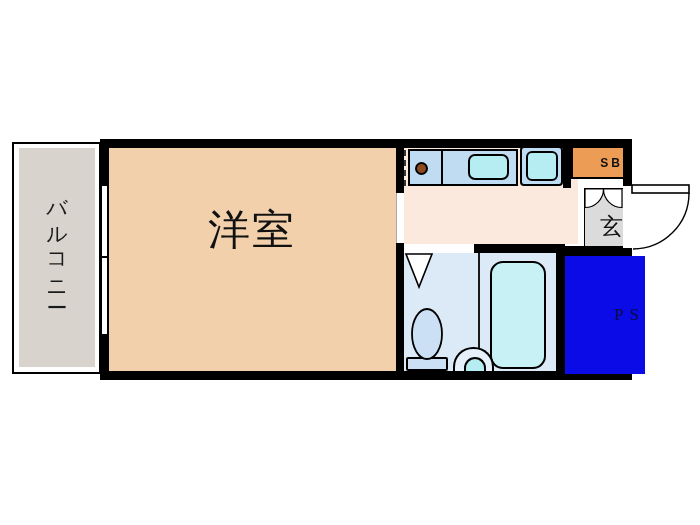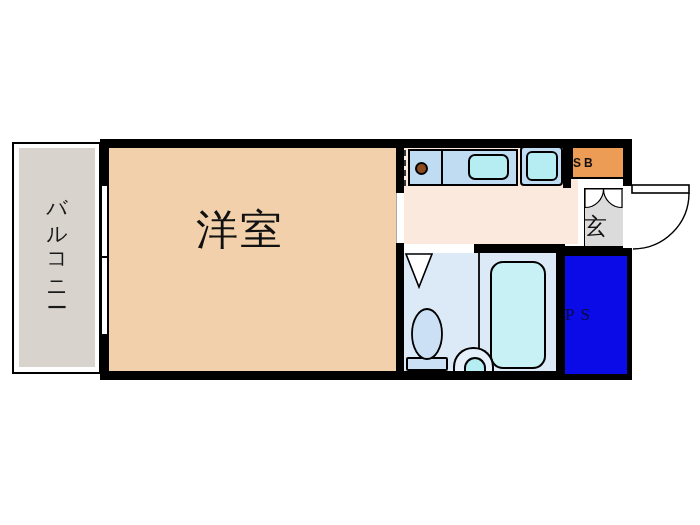--- a/index.html
+++ b/index.html
@@ -16,21 +16,21 @@
     --ps:#0B0BE8;
     --genkan:#DBDBDB;
   }
   html,body{margin:0;padding:0;}
   .canvas{
     position:relative;width:700px;height:525px;background:#ffffff;overflow:hidden;
     font-family:"Liberation Serif","DejaVu Serif",serif;color:#111;
   }
   .abs{position:absolute;box-sizing:border-box;}
   .wall{position:absolute;background:var(--wall);}
-  .label{display:flex;align-items:center;justify-content:flex-start;}
+  .label{display:flex;align-items:center;justify-content:flex-end;}
   svg{position:absolute;left:0;top:0;pointer-events:none;}
 </style>
 </head>
 <body>
 
 <div class="canvas">
 
   <div class="abs" style="left:12px;top:142px;width:89px;height:232px;border:2px solid #000;background:#fff;"></div>
   <div class="abs" style="left:19px;top:148px;width:76px;height:219px;background:var(--balcony);"></div>
   <div class="abs" style="left:43px;top:184px;height:160px;writing-mode:vertical-rl;font-size:21px;letter-spacing:4px;color:#1a1a1a;">バルコニー</div>
@@ -67,31 +67,31 @@
   <div class="abs" style="left:468px;top:154px;width:41px;height:26px;background:var(--cyan);border:2px solid #000;border-radius:7px;"></div>
   <div class="abs" style="left:520px;top:146px;width:43px;height:40px;background:var(--counter);border:2px solid #000;border-radius:4px;"></div>
   <div class="abs" style="left:526px;top:151px;width:32px;height:30px;background:var(--cyan);border:2px solid #000;border-radius:6px;"></div>
 
   <div class="abs label" style="left:571px;top:146px;width:54px;height:33px;background:var(--sb);border:2px solid #000;font-family:'Liberation Sans','DejaVu Sans',sans-serif;font-size:12px;font-weight:bold;letter-spacing:3px;">
     <span>SB</span>
   </div>
 
   <div class="abs label" style="left:584px;top:208px;width:39px;height:36px;font-size:23px;">玄</div>
 
-  <div class="abs label" style="left:565px;top:256px;width:62px;height:118px;background:var(--ps);">
+  <div class="abs label" style="left:565px;top:256px;width:80px;height:118px;background:var(--ps);">
     <span style="font-size:17px;letter-spacing:6px;color:#0c0c3a;">PS</span>
   </div>
 
   <div class="abs" style="left:478px;top:253px;width:2px;height:118px;background:#1a1a1a;"></div>
   <div class="abs" style="left:490px;top:261px;width:56px;height:108px;background:var(--tub);border:2px solid #000;border-radius:13px;"></div>
   <div class="abs" style="left:406px;top:357px;width:42px;height:14px;background:var(--toilet);border:2px solid #000;border-radius:2px;"></div>
   <div class="abs" style="left:453px;top:347px;width:41px;height:24px;background:#E6F0FA;border:2px solid #000;border-bottom:none;border-radius:20px 20px 0 0;"></div>
   <div class="abs" style="left:464px;top:357px;width:22px;height:14px;background:var(--cyan);border:2px solid #000;border-bottom:none;border-radius:11px 11px 0 0;"></div>
 
-  <div class="abs" style="left:96px;top:206px;width:288px;text-align:center;font-size:42px;line-height:49px;letter-spacing:2px;">
+  <div class="abs" style="left:108px;top:206px;width:288px;text-align:center;font-size:42px;line-height:49px;letter-spacing:2px;">
     <div>洋室</div>
   </div>
 
   <svg width="700" height="525" viewBox="0 0 700 525">
 
     <path d="M 585 189 L 622 189 L 622 207.5 A 18.5 18.5 0 0 1 603.5 189 A 18.5 18.5 0 0 1 585 207.5 Z" fill="#ffffff" stroke="#000" stroke-width="1.2"></path>
 
     <polygon points="406,254 432,254 419,287" fill="#ffffff" stroke="#000" stroke-width="1.6"></polygon>
 
     <ellipse cx="427" cy="334" rx="15" ry="25" fill="#CBE0F4" stroke="#000" stroke-width="1.8"></ellipse>

